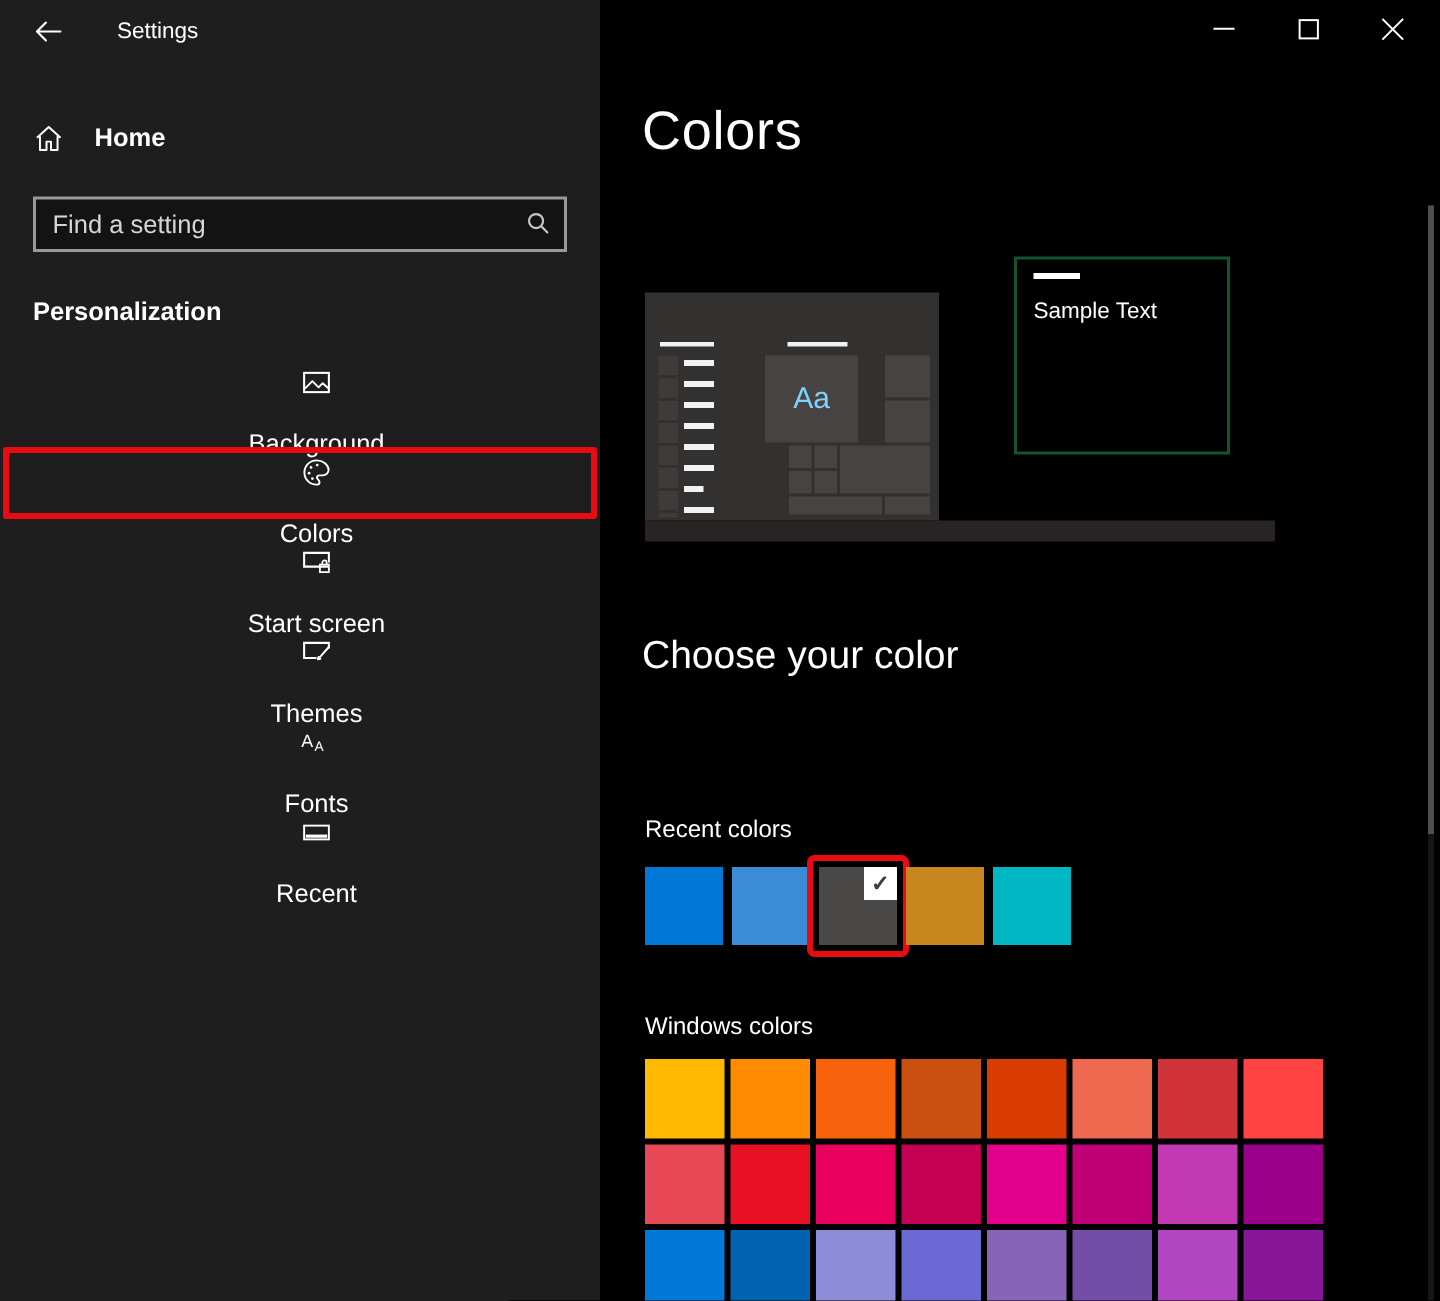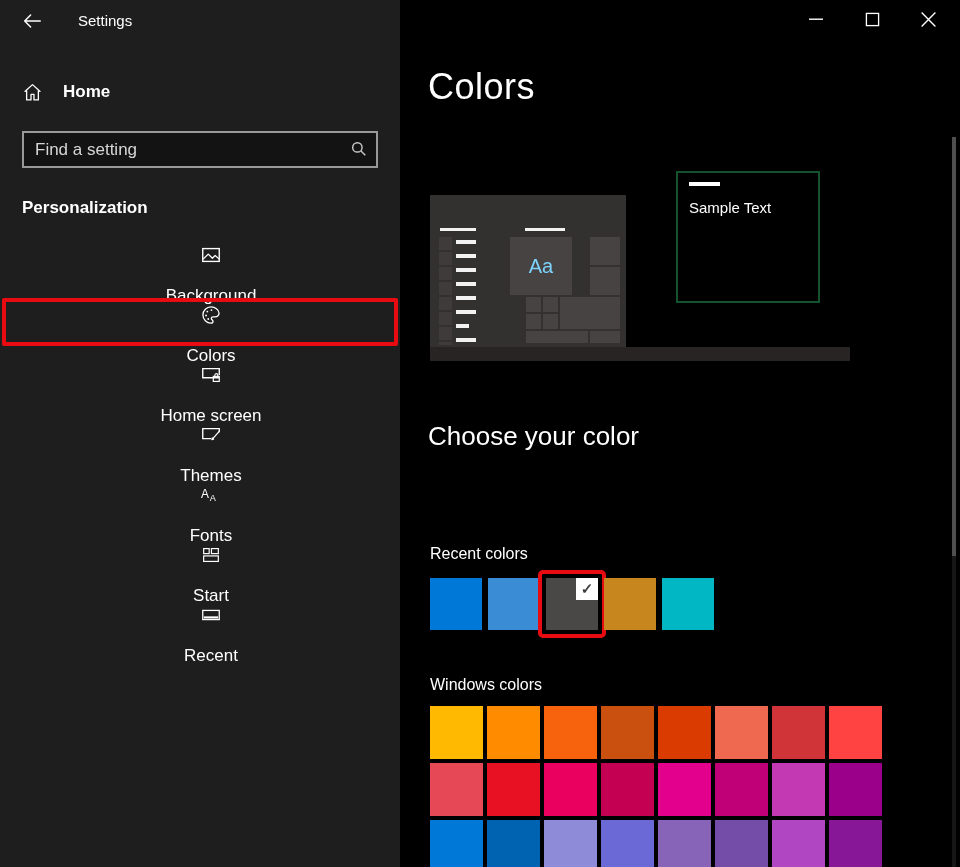--- a/index.html
+++ b/index.html
@@ -138,49 +138,39 @@
         <span class="nav-label">Colors</span>
       </div>
       <div class="nav-item">
         <span class="nav-icon">
           <svg width="22" height="22" viewBox="0 0 24 24">
             <path d="M21 15H3V5h18v7" stroke="#fff" stroke-width="1.5" fill="none"></path>
             <rect x="14.5" y="13.5" width="6.5" height="5.5" stroke="#fff" stroke-width="1.3" fill="none"></rect>
             <path d="M16.2 13.5v-1.4a1.6 1.6 0 0 1 3.2 0v1.4" stroke="#fff" stroke-width="1.2" fill="none"></path>
           </svg>
         </span>
-        <span class="nav-label">Home screen</span>
+        <span class="nav-label">Start screen</span>
       </div>
       <div class="nav-item">
         <span class="nav-icon">
           <svg width="22" height="22" viewBox="0 0 24 24">
             <path d="M21 9V5H3v11h9" stroke="#fff" stroke-width="1.5" fill="none"></path>
             <path d="M13.5 16.5l7.5-8.5 M13 17l1.8-.4-1.4-1.3L13 17z" stroke="#fff" stroke-width="1.4" fill="none" stroke-linejoin="round"></path>
           </svg>
         </span>
         <span class="nav-label">Themes</span>
       </div>
       <div class="nav-item">
         <span class="nav-icon">
           <svg width="22" height="22" viewBox="0 0 24 24">
             <text x="1" y="15" font-size="13" fill="#fff" font-family="Liberation Sans, sans-serif">A</text>
             <text x="10.5" y="18" font-size="10" fill="#fff" font-family="Liberation Sans, sans-serif">A</text>
           </svg>
         </span>
         <span class="nav-label">Fonts</span>
-      </div>
-      <div class="nav-item">
-        <span class="nav-icon">
-          <svg width="22" height="22" viewBox="0 0 24 24">
-            <rect x="4" y="5" width="6" height="5.5" stroke="#fff" stroke-width="1.3" fill="none"></rect>
-            <rect x="12.5" y="5" width="7.5" height="5.5" stroke="#fff" stroke-width="1.3" fill="none"></rect>
-            <rect x="4" y="13" width="16" height="6" stroke="#fff" stroke-width="1.3" fill="none"></rect>
-          </svg>
-        </span>
-        <span class="nav-label">Start</span>
       </div>
       <div class="nav-item">
         <span class="nav-icon">
           <svg width="22" height="22" viewBox="0 0 24 24">
             <rect x="3" y="7" width="18" height="10" stroke="#fff" stroke-width="1.4" fill="none"></rect>
             <rect x="4.2" y="13.5" width="15.6" height="2.3" fill="#fff"></rect>
           </svg>
         </span>
         <span class="nav-label">Recent</span>
       </div>

